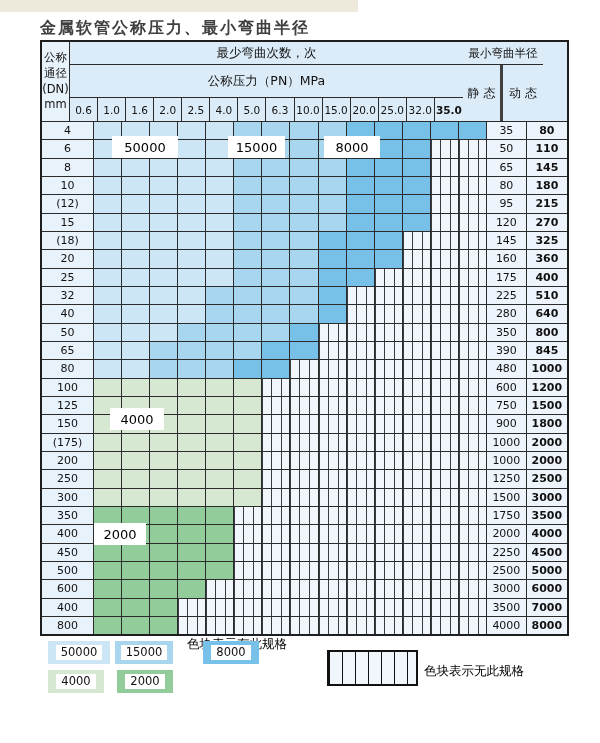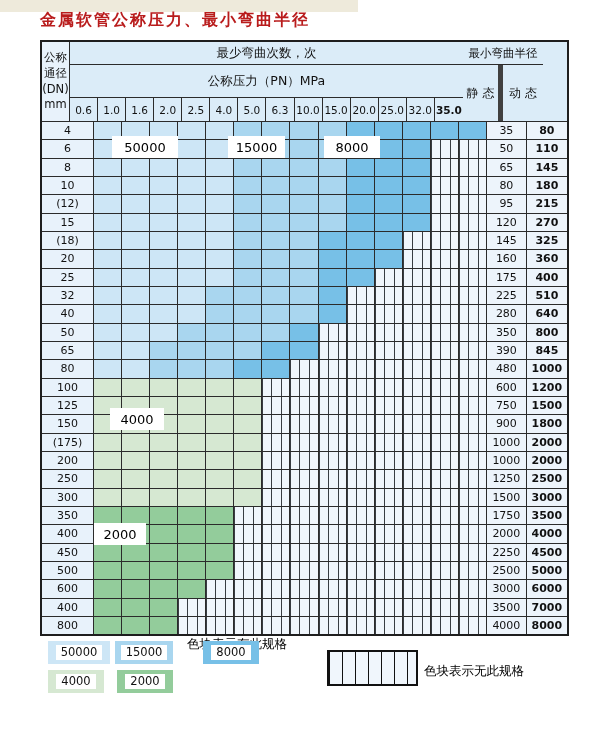--- a/index.html
+++ b/index.html
@@ -3,22 +3,22 @@
 <meta charset="utf-8">
 <style>
   html,body{margin:0;padding:0;}
   body{
     width:600px;height:743px;position:relative;background:#ffffff;
     font-family:"DejaVu Sans","Liberation Sans",sans-serif;color:#111;
     overflow:hidden;
   }
   .cream-strip{position:absolute;left:0;top:0;width:358px;height:12px;background:#eeeadb;}
   .page-title{
-    position:absolute;left:40px;top:10px;font-size:16px;font-weight:700;
-    letter-spacing:2px;color:#b91c1c;
+    position:absolute;left:40px;top:18px;font-size:16px;font-weight:700;
+    letter-spacing:2px;color:#404040;
   }
   
   .tbl{
     position:absolute;left:40px;top:40px;width:525px;
     border:2px solid #1e1e1e;background:#fff;
   }
   .hdr{display:flex;height:79px;border-bottom:1px solid #2b2b2b;background:#dbecf8;}
   .cell{box-sizing:border-box;border-right:1px solid #2b2b2b;display:flex;
         align-items:center;justify-content:center;}
   .cell:last-child{border-right:none;font-weight:bold;}
@@ -32,21 +32,21 @@
   }
   .hdr-mid{width:393px;display:flex;flex-direction:column;}
   .hdr-right{width:80px;display:flex;flex-direction:column;}
   .hrowA{height:23px;box-sizing:border-box;border-bottom:1px solid #2b2b2b;
          display:flex;align-items:center;justify-content:center;font-size:12.5px;}
   .hrowB{height:33px;box-sizing:border-box;border-bottom:1px solid #2b2b2b;
          display:flex;align-items:center;justify-content:center;font-size:12.5px;}
   .hrowC{height:23px;display:flex;}
   .tick{font-size:10.5px;background:#dbecf8;}
   .sd-wrap{flex:1;display:flex;}
-  .sd-cell{width:40px;box-sizing:border-box;border-right:5px solid #404040;
+  .sd-cell{width:40px;box-sizing:border-box;border-right:3px solid #404040;
            display:flex;align-items:center;justify-content:center;font-size:12px;}
   .sd-cell:last-child{border-right:none;}
   .tbody{display:flex;flex-direction:column;height:512px;}
   .trow{flex:1;display:flex;box-sizing:border-box;border-bottom:1px solid #2b2b2b;}
   .trow:last-child{border-bottom:none;}
   .dn-cell{background:#e8f2fb;font-size:11px;}
   .val-cell{background:#edf4fb;font-size:11px;}
   
   .c-l{background:#cde6f6;}
   .c-m{background:#a9d6ef;}

